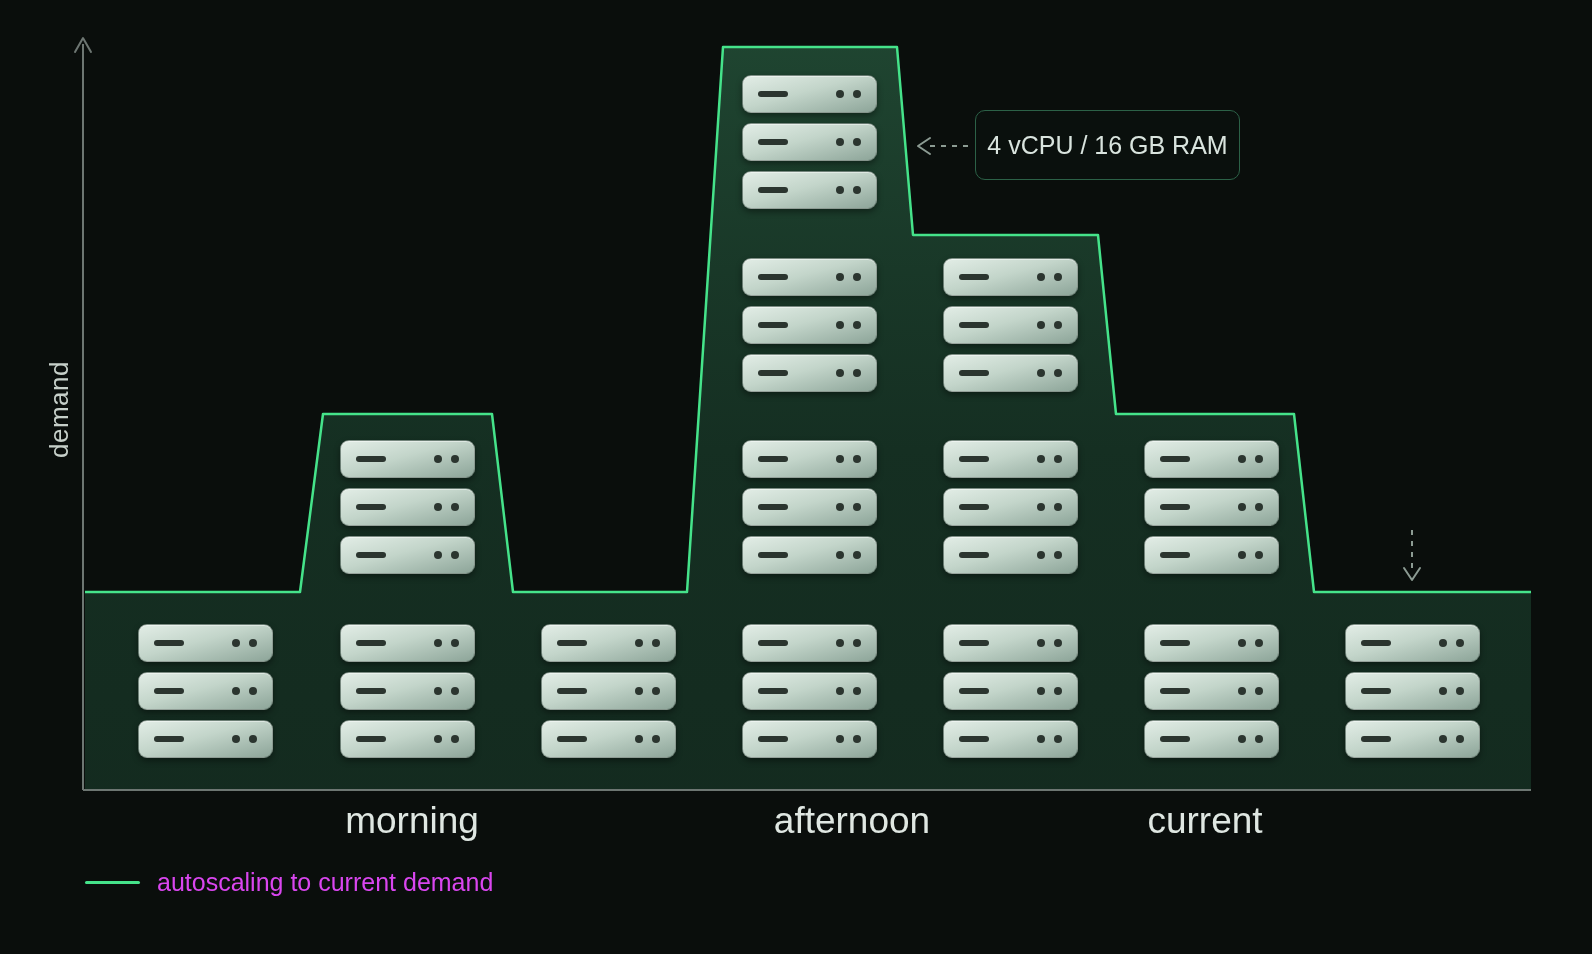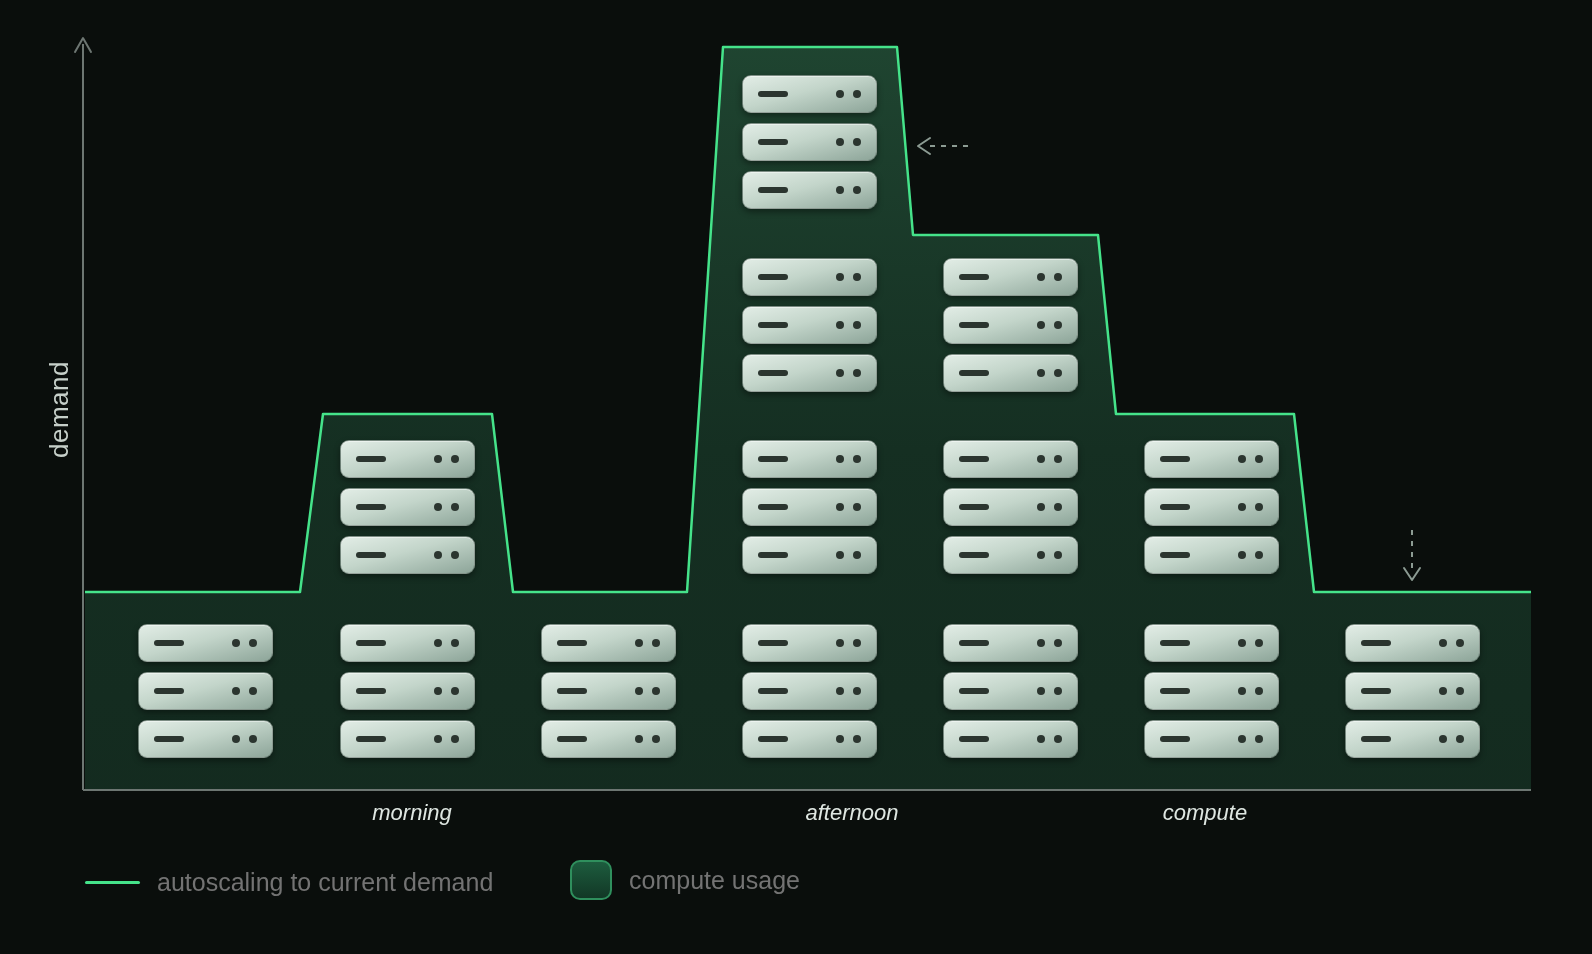--- a/index.html
+++ b/index.html
@@ -55,23 +55,22 @@
     text-align: center;
     transform: rotate(-90deg);
     font-size: 26px;
     color: #c6cfc9;
     letter-spacing: 0.5px;
   }
   .x-label {
     position: absolute;
     top: 800px;
     transform: translateX(-50%);
-    font-size: 22px;
+    font-size: 37px;
     color: #dfe7e2;
-    font-style: italic;
   }
   .x-label.morning   { left: 412px; }
   .x-label.afternoon { left: 852px; }
   .x-label.evening   { left: 1205px; }
   
   .callout {
     position: absolute;
     border: 1.5px solid #2c6147;
     border-radius: 10px;
     background: rgba(11, 17, 14, 0.94);
@@ -85,21 +84,21 @@
     line-height: 1.4;
   }
   #callout-peak { left: 975px; top: 110px; width: 265px; height: 70px; }
   #callout-base { left: 1330px; top: 420px; width: 166px; height: 102px; }
   
   .legend-item {
     position: absolute;
     display: flex;
     align-items: center;
     gap: 17px;
-    color: #737373;
+    color: #d946ef;
     font-size: 25px;
   }
   #legend-line { left: 85px; top: 866px; height: 32px; }
   #legend-square { left: 570px; top: 856px; height: 48px; }
   .swatch-line {
     width: 55px; height: 3px;
     border-radius: 2px;
     background: #45e38a;
   }
   .swatch-square {
@@ -432,25 +431,24 @@
         <span class="dots">
           <i></i>
           <i></i>
         </span>
       </div>
     </div>
 
   <div class="y-label">demand</div>
   <div class="x-label morning">morning</div>
   <div class="x-label afternoon">afternoon</div>
-  <div class="x-label evening">compute</div>
-
+  <div class="x-label evening">current</div>
+
+  <div class="callout" id="callout-peak">
+    <span>4 vCPU / 16 GB RAM</span>
+  </div>
 
   <div class="legend-item" id="legend-line">
     <span class="swatch-line" id="legend-line-swatch" style="background: rgb(69, 227, 138);"></span>
     <span>autoscaling to current demand</span>
   </div>
-  <div class="legend-item" id="legend-square">
-    <span class="swatch-square"></span>
-    <span>compute usage</span>
-  </div>
 
 </div>
 
 </body></html>

